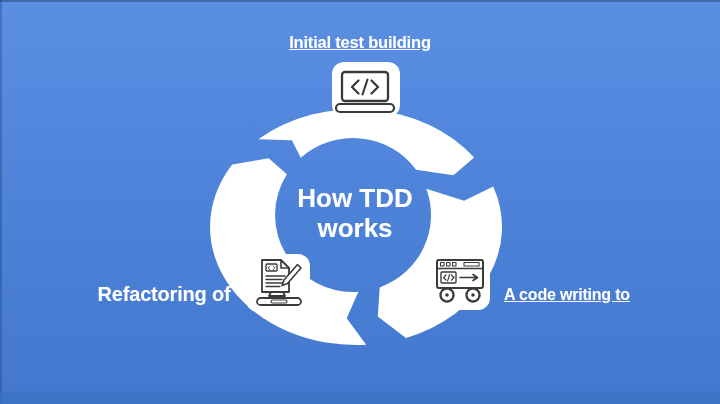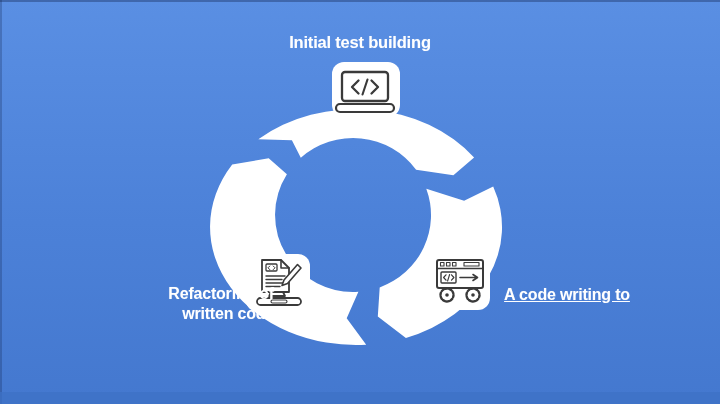--- a/index.html
+++ b/index.html
@@ -26,23 +26,23 @@
   }
   .ring-svg { position: absolute; left: 0; top: 0; }
   .label, .title {
     position: absolute;
     color: var(--text-color, #ffffff);
     font-weight: 700;
     text-align: center;
     letter-spacing: -0.2px;
     text-shadow: 0 0 1px rgba(255,255,255,.25);
   }
-  .label-top  { left: 0;    top: 33px;  width: 720px; font-size: 16.5px; }
+  .label-top  { left: 0;    top: 33px;  width: 720px; font-size: 16.5px; text-decoration: underline; }
   .title      { left: 250px; top: 183px; width: 210px; font-size: 26px; line-height: 30px; letter-spacing: 0; }
-  .label-left { left: 54px;  top: 284px; width: 220px; font-size: 16px; line-height: 20px; text-align: right; }
+  .label-left { left: 54px;  top: 284px; width: 220px; font-size: 20px; line-height: 20px; }
   .label-right{ left: 457px; top: 285px; width: 220px; font-size: 16px; line-height: 20px; text-decoration: underline; }
   .icon-stroke { stroke: var(--icon-stroke, #3a3a3a); fill: none; stroke-linecap: round; stroke-linejoin: round; }
   .icon-fill-w { fill: #ffffff; stroke: var(--icon-stroke, #3a3a3a); stroke-linecap: round; stroke-linejoin: round; }
 </style>
 </head>
 <body>
 
 <div class="stage" style="--bg-top: #5a8fe3; --bg-mid: #4c81d8; --bg-bottom: #4478cf; --edge: #3e72c5; --text-color: #ffffff; --icon-stroke: #3a3a3a;">
 
   <svg class="ring-svg" width="720" height="404" viewBox="0 0 720 404" aria-hidden="true">
@@ -91,23 +91,26 @@
       <path class="icon-stroke" stroke-width="1.6" d="M460 277.5 h16 M473 274.5 l4.5 3 -4.5 3"></path>
       <circle class="icon-stroke" cx="447" cy="295" r="6.5" stroke-width="2.4" stroke-dasharray="2.3 1.7"></circle>
       <circle cx="447" cy="295" r="1.8" fill="#3a3a3a"></circle>
       <circle class="icon-stroke" cx="473" cy="295" r="6.5" stroke-width="2.4" stroke-dasharray="2.3 1.7"></circle>
       <circle cx="473" cy="295" r="1.8" fill="#3a3a3a"></circle>
     </g>
   </svg>
 
   <div class="label label-top">Initial test building</div>
 
+  <div class="title">
+    <div>How TDD</div>
+    <div>works</div>
+  </div>
 
   <div class="label label-left">
     <div>Refactoring of</div>
-    <div>written code</div>
   </div>
 
   <div class="label label-right">
     <div>A code writing to</div>
   </div>
 
 </div>
 
 </body></html>

